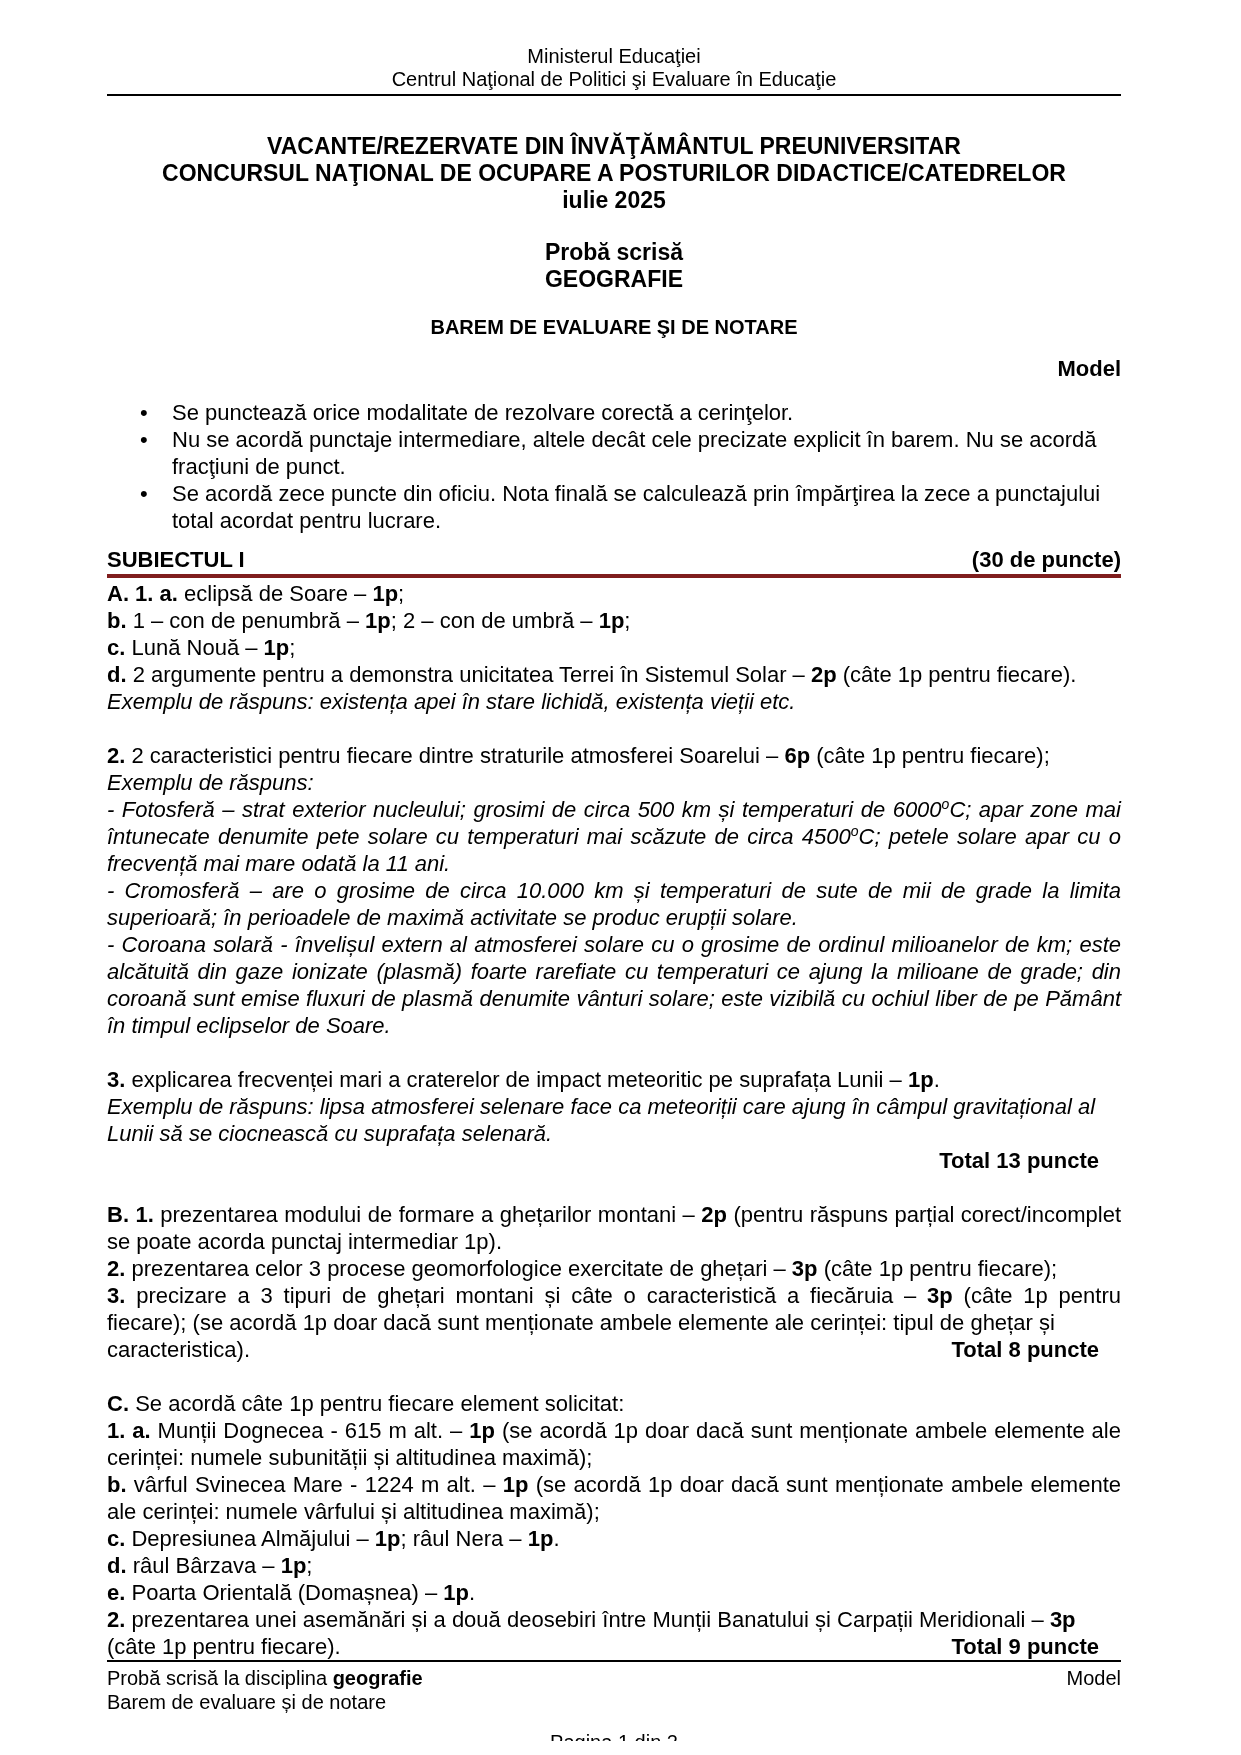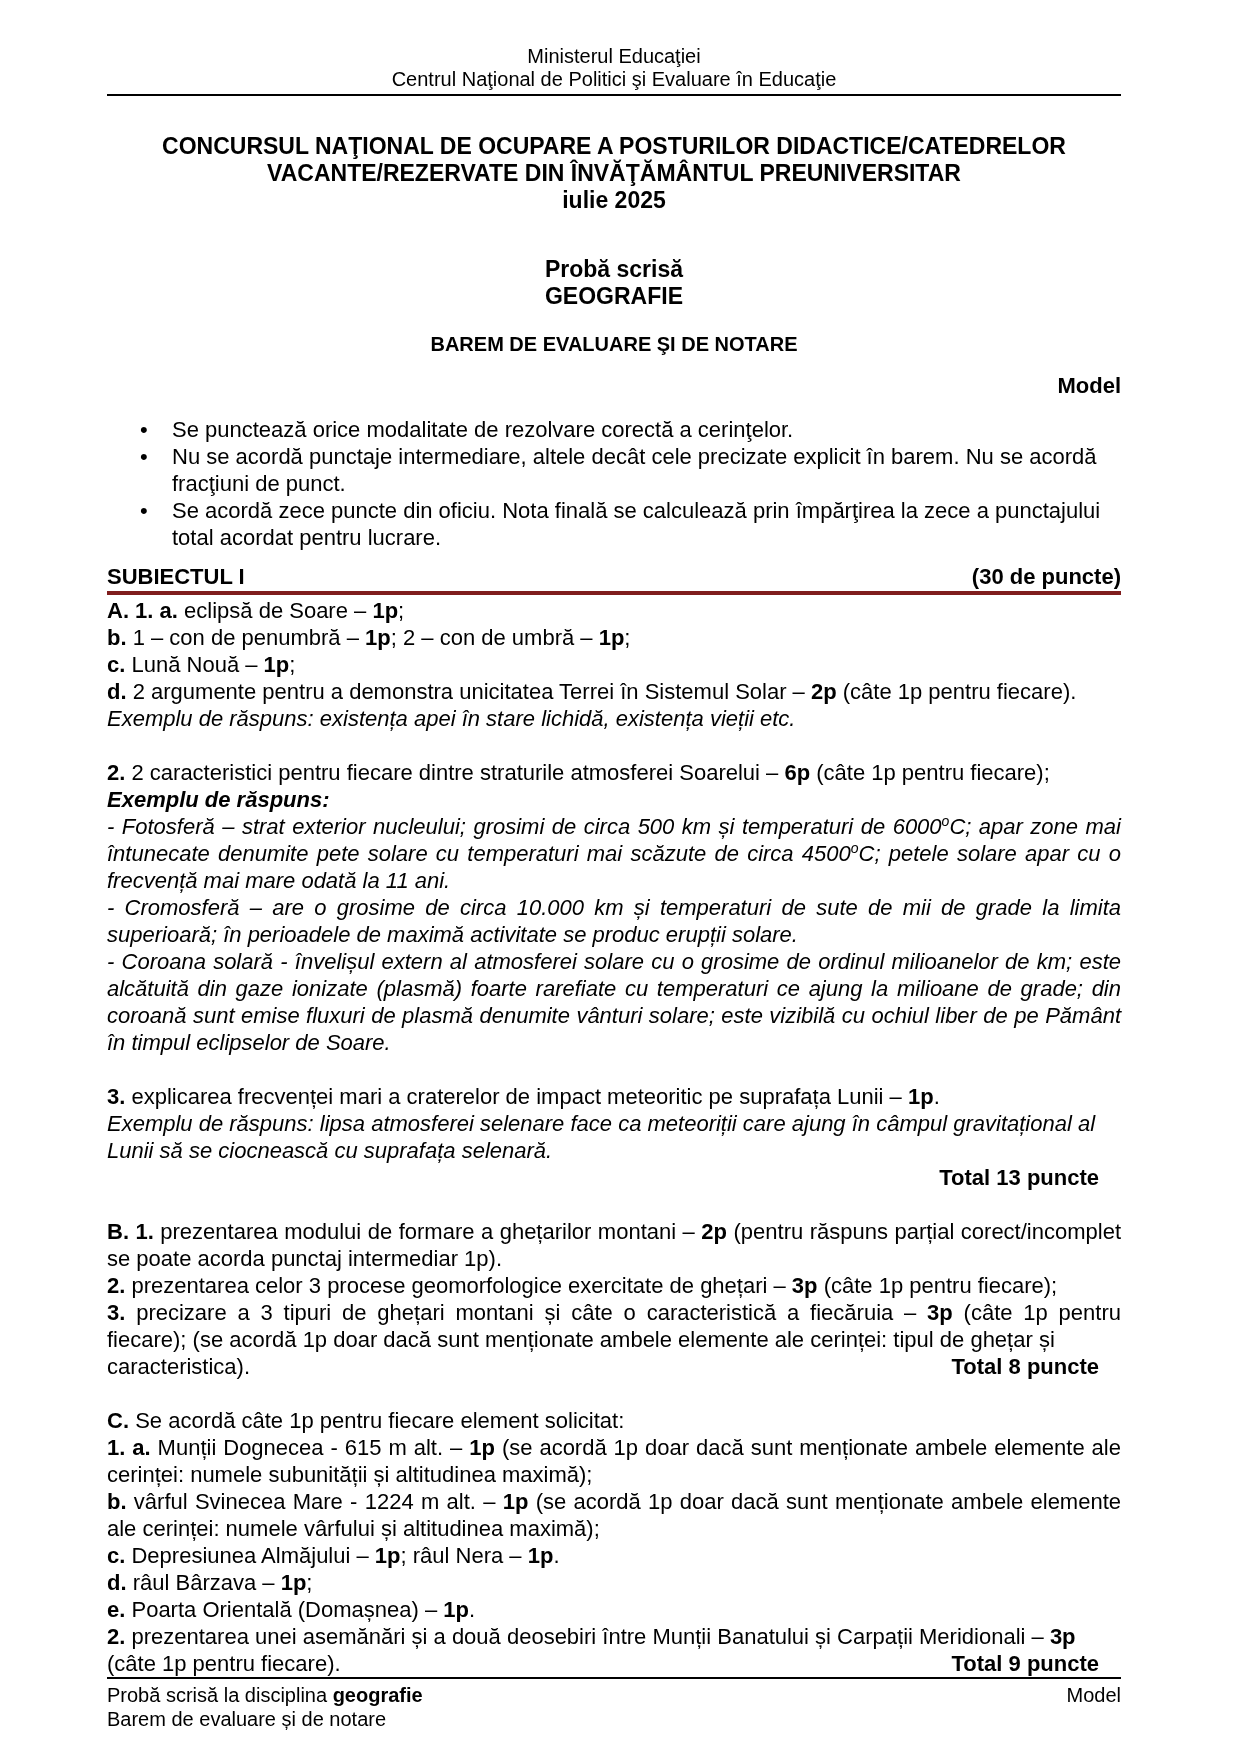--- a/index.html
+++ b/index.html
@@ -14,21 +14,21 @@
     width:1241px;height:1741px;
     padding:45px 120px 0 107px;
     display:flex;flex-direction:column;
     overflow:hidden;
   }
   
   .doc-header{text-align:center;font-size:20px;line-height:23px;}
   .header-rule{border-bottom:2px solid #000;margin-top:3px;}
   
   .title-block{margin-top:37px;text-align:center;font-weight:bold;font-size:23px;line-height:27px;}
-  .proba-block{margin-top:42px;text-align:center;font-weight:bold;font-size:23px;line-height:27px;}
+  .proba-block{margin-top:25px;text-align:center;font-weight:bold;font-size:23px;line-height:27px;}
   .barem-title{margin-top:21px;text-align:center;font-weight:bold;font-size:20px;line-height:27px;}
   .model-line{margin-top:14px;text-align:right;font-weight:bold;font-size:22px;line-height:27px;}
   
   .notes{margin-top:17px;font-weight:normal;font-size:22px;line-height:27px;}
   .notes ul{margin:0;padding:0;list-style:none;}
   .notes li{position:relative;padding-left:65px;}
   .notes li::before{content:"\2022";position:absolute;left:33px;top:0;}
   
   .subject-heading{
     margin-top:13px;
@@ -58,22 +58,22 @@
 
 <div class="page">
 
   <div class="doc-header">
     <div>Ministerul Educaţiei</div>
     <div>Centrul Naţional de Politici şi Evaluare în Educaţie</div>
   </div>
   <div class="header-rule"></div>
 
   <div class="title-block">
+    <div>VACANTE/REZERVATE DIN ÎNVĂŢĂMÂNTUL PREUNIVERSITAR</div>
     <div>CONCURSUL NAŢIONAL DE OCUPARE A POSTURILOR DIDACTICE/CATEDRELOR</div>
-    <div>VACANTE/REZERVATE DIN ÎNVĂŢĂMÂNTUL PREUNIVERSITAR</div>
     <div>iulie 2025</div>
   </div>
 
   <div class="proba-block">
     <div>Probă scrisă</div>
     <div>GEOGRAFIE</div>
   </div>
 
   <div class="barem-title">BAREM DE EVALUARE ŞI DE NOTARE</div>
 
@@ -93,21 +93,21 @@
   </div>
 
   <div class="doc-body">
       <div class="para"><b>A. 1. a. </b><span>eclipsă de Soare – </span><b>1p</b><span>;</span></div>
       <div class="para"><b>b. </b><span>1 – con de penumbră – </span><b>1p</b><span>; 2 – con de umbră – </span><b>1p</b><span>;</span></div>
       <div class="para"><b>c. </b><span>Lună Nouă – </span><b>1p</b><span>;</span></div>
       <div class="para"><b>d. </b><span>2 argumente pentru a demonstra unicitatea Terrei în Sistemul Solar – </span><b>2p</b><span> (câte 1p pentru fiecare).</span></div>
       <div class="para italic"><span style="font-style: italic;">Exemplu de răspuns: existența apei în stare lichidă, existența vieții etc.</span></div>
       <div class="spacer"></div>
       <div class="para"><b>2. </b><span>2 caracteristici pentru fiecare dintre straturile atmosferei Soarelui – </span><b>6p</b><span> (câte 1p pentru fiecare);</span></div>
-      <div class="para italic"><span style="font-style: italic; font-weight: bold;">Exemplu de răspuns:</span></div>
+      <div class="para italic"><span style="font-style: italic;">Exemplu de răspuns:</span></div>
       <div class="para justify italic"><span style="font-style: italic;">- Fotosferă – strat exterior nucleului; grosimi de circa 500 km și temperaturi de 6000</span><sup><span style="font-style: italic;">o</span></sup><span style="font-style: italic;">C; apar zone mai întunecate denumite pete solare cu temperaturi mai scăzute de circa 4500</span><sup><span style="font-style: italic;">o</span></sup><span style="font-style: italic;">C; petele solare apar cu o frecvență mai mare odată la 11 ani.</span></div>
       <div class="para justify italic"><span style="font-style: italic;">- Cromosferă – are o grosime de circa 10.000 km și temperaturi de sute de mii de grade la limita superioară; în perioadele de maximă activitate se produc erupții solare.</span></div>
       <div class="para justify italic"><span style="font-style: italic;">- Coroana solară - învelișul extern al atmosferei solare cu o grosime de ordinul milioanelor de km; este alcătuită din gaze ionizate (plasmă) foarte rarefiate cu temperaturi ce ajung la milioane de grade; din coroană sunt emise fluxuri de plasmă denumite vânturi solare; este vizibilă cu ochiul liber de pe Pământ în timpul eclipselor de Soare.</span></div>
       <div class="spacer"></div>
       <div class="para"><b>3. </b><span>explicarea frecvenței mari a craterelor de impact meteoritic pe suprafața Lunii – </span><b>1p</b><span>.</span></div>
       <div class="para italic"><span style="">Exemplu de răspuns: lipsa atmosferei selenare face ca meteoriții care ajung în câmpul gravitațional al Lunii să se ciocnească cu suprafața selenară.</span></div>
       <div class="total-line">
         <span></span>
         <span class="total-label">Total 13 puncte</span>
       </div>

